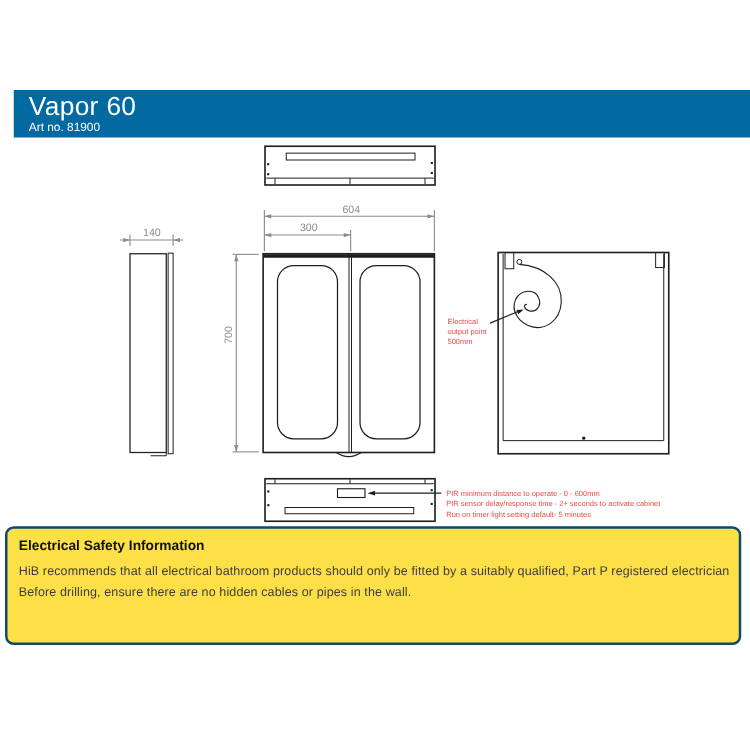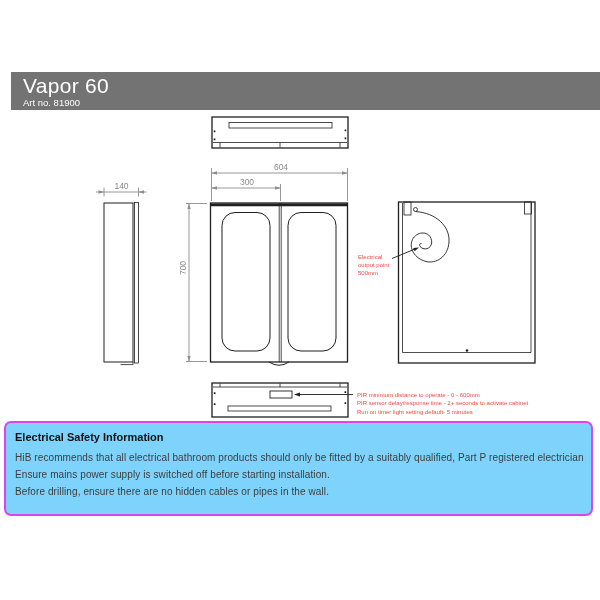--- a/index.html
+++ b/index.html
@@ -2,39 +2,39 @@
 <html><head>
 <meta charset="utf-8">
 <style>
   html,body{margin:0;padding:0;}
   body{
     width:600px;height:600px;background:#ffffff;position:relative;
     font-family:"Liberation Sans", sans-serif;overflow:hidden;
   }
   .banner{
     position:absolute;left:11px;top:72px;width:589px;height:38px;
-    background:#737373;color:#ffffff;box-sizing:border-box;
+    background:#0369a1;color:#ffffff;box-sizing:border-box;
     padding:3px 0 0 12px;
   }
   .banner-title{font-size:21px;letter-spacing:.3px;font-weight:500;line-height:22px;}
   .banner-sub{font-size:9.5px;line-height:11px;}
   .drawing-svg{position:absolute;left:0;top:0;width:600px;height:600px;}
   svg text{font-family:"Liberation Sans", sans-serif;}
   .ln13{stroke:#1f1f1f;stroke-width:1.3;fill:none;}
   .ln1{stroke:#1f1f1f;stroke-width:1;fill:none;}
   .ln09{stroke:#1f1f1f;stroke-width:.9;fill:none;}
   .ln08{stroke:#1f1f1f;stroke-width:.8;fill:none;}
   .blk{fill:#1f1f1f;stroke:none;}
   .dim{stroke:#8c8c8c;stroke-width:.9;fill:none;}
   .dimarr{fill:#8c8c8c;stroke:none;}
   .dimtxt{fill:#8c8c8c;font-size:8.5px;}
   .redtxt{fill:#f04a44;font-size:6px;}
   .safety-box{
     position:absolute;left:4px;top:421px;width:589px;height:95px;
-    border:2px solid #d946ef;border-radius:7px;background:#7dd3fc;
+    border:2px solid #0c4a6e;border-radius:7px;background:#fde047;
     box-sizing:border-box;padding:8px 0 0 9px;
   }
   .safety-title{font-size:11px;font-weight:bold;color:#111111;margin-bottom:6px;}
   .safety-line{font-size:10px;color:#3d3d3d;line-height:17px;letter-spacing:.1px;}
 </style>
 </head>
 <body>
 
 <div class="banner">
   <div class="banner-title">Vapor 60</div>
@@ -143,15 +143,14 @@
       <text class="redtxt" x="357" y="396.5">PIR minimum distance to operate - 0 - 600mm</text>
       <text class="redtxt" x="357" y="405">PIR sensor delay/response time - 2+ seconds to activate cabinet</text>
       <text class="redtxt" x="357" y="413.5">Run on timer light setting default- 5 minutes</text>
     </g>
   </g>
 </svg>
 
 <div class="safety-box">
   <div class="safety-title">Electrical Safety Information</div>
   <div class="safety-line">HiB recommends that all electrical bathroom products should only be fitted by a suitably qualified, Part P registered electrician</div>
-  <div class="safety-line">Ensure mains power supply is switched off before starting installation.</div>
   <div class="safety-line">Before drilling, ensure there are no hidden cables or pipes in the wall.</div>
 </div>
 
 </body></html>

